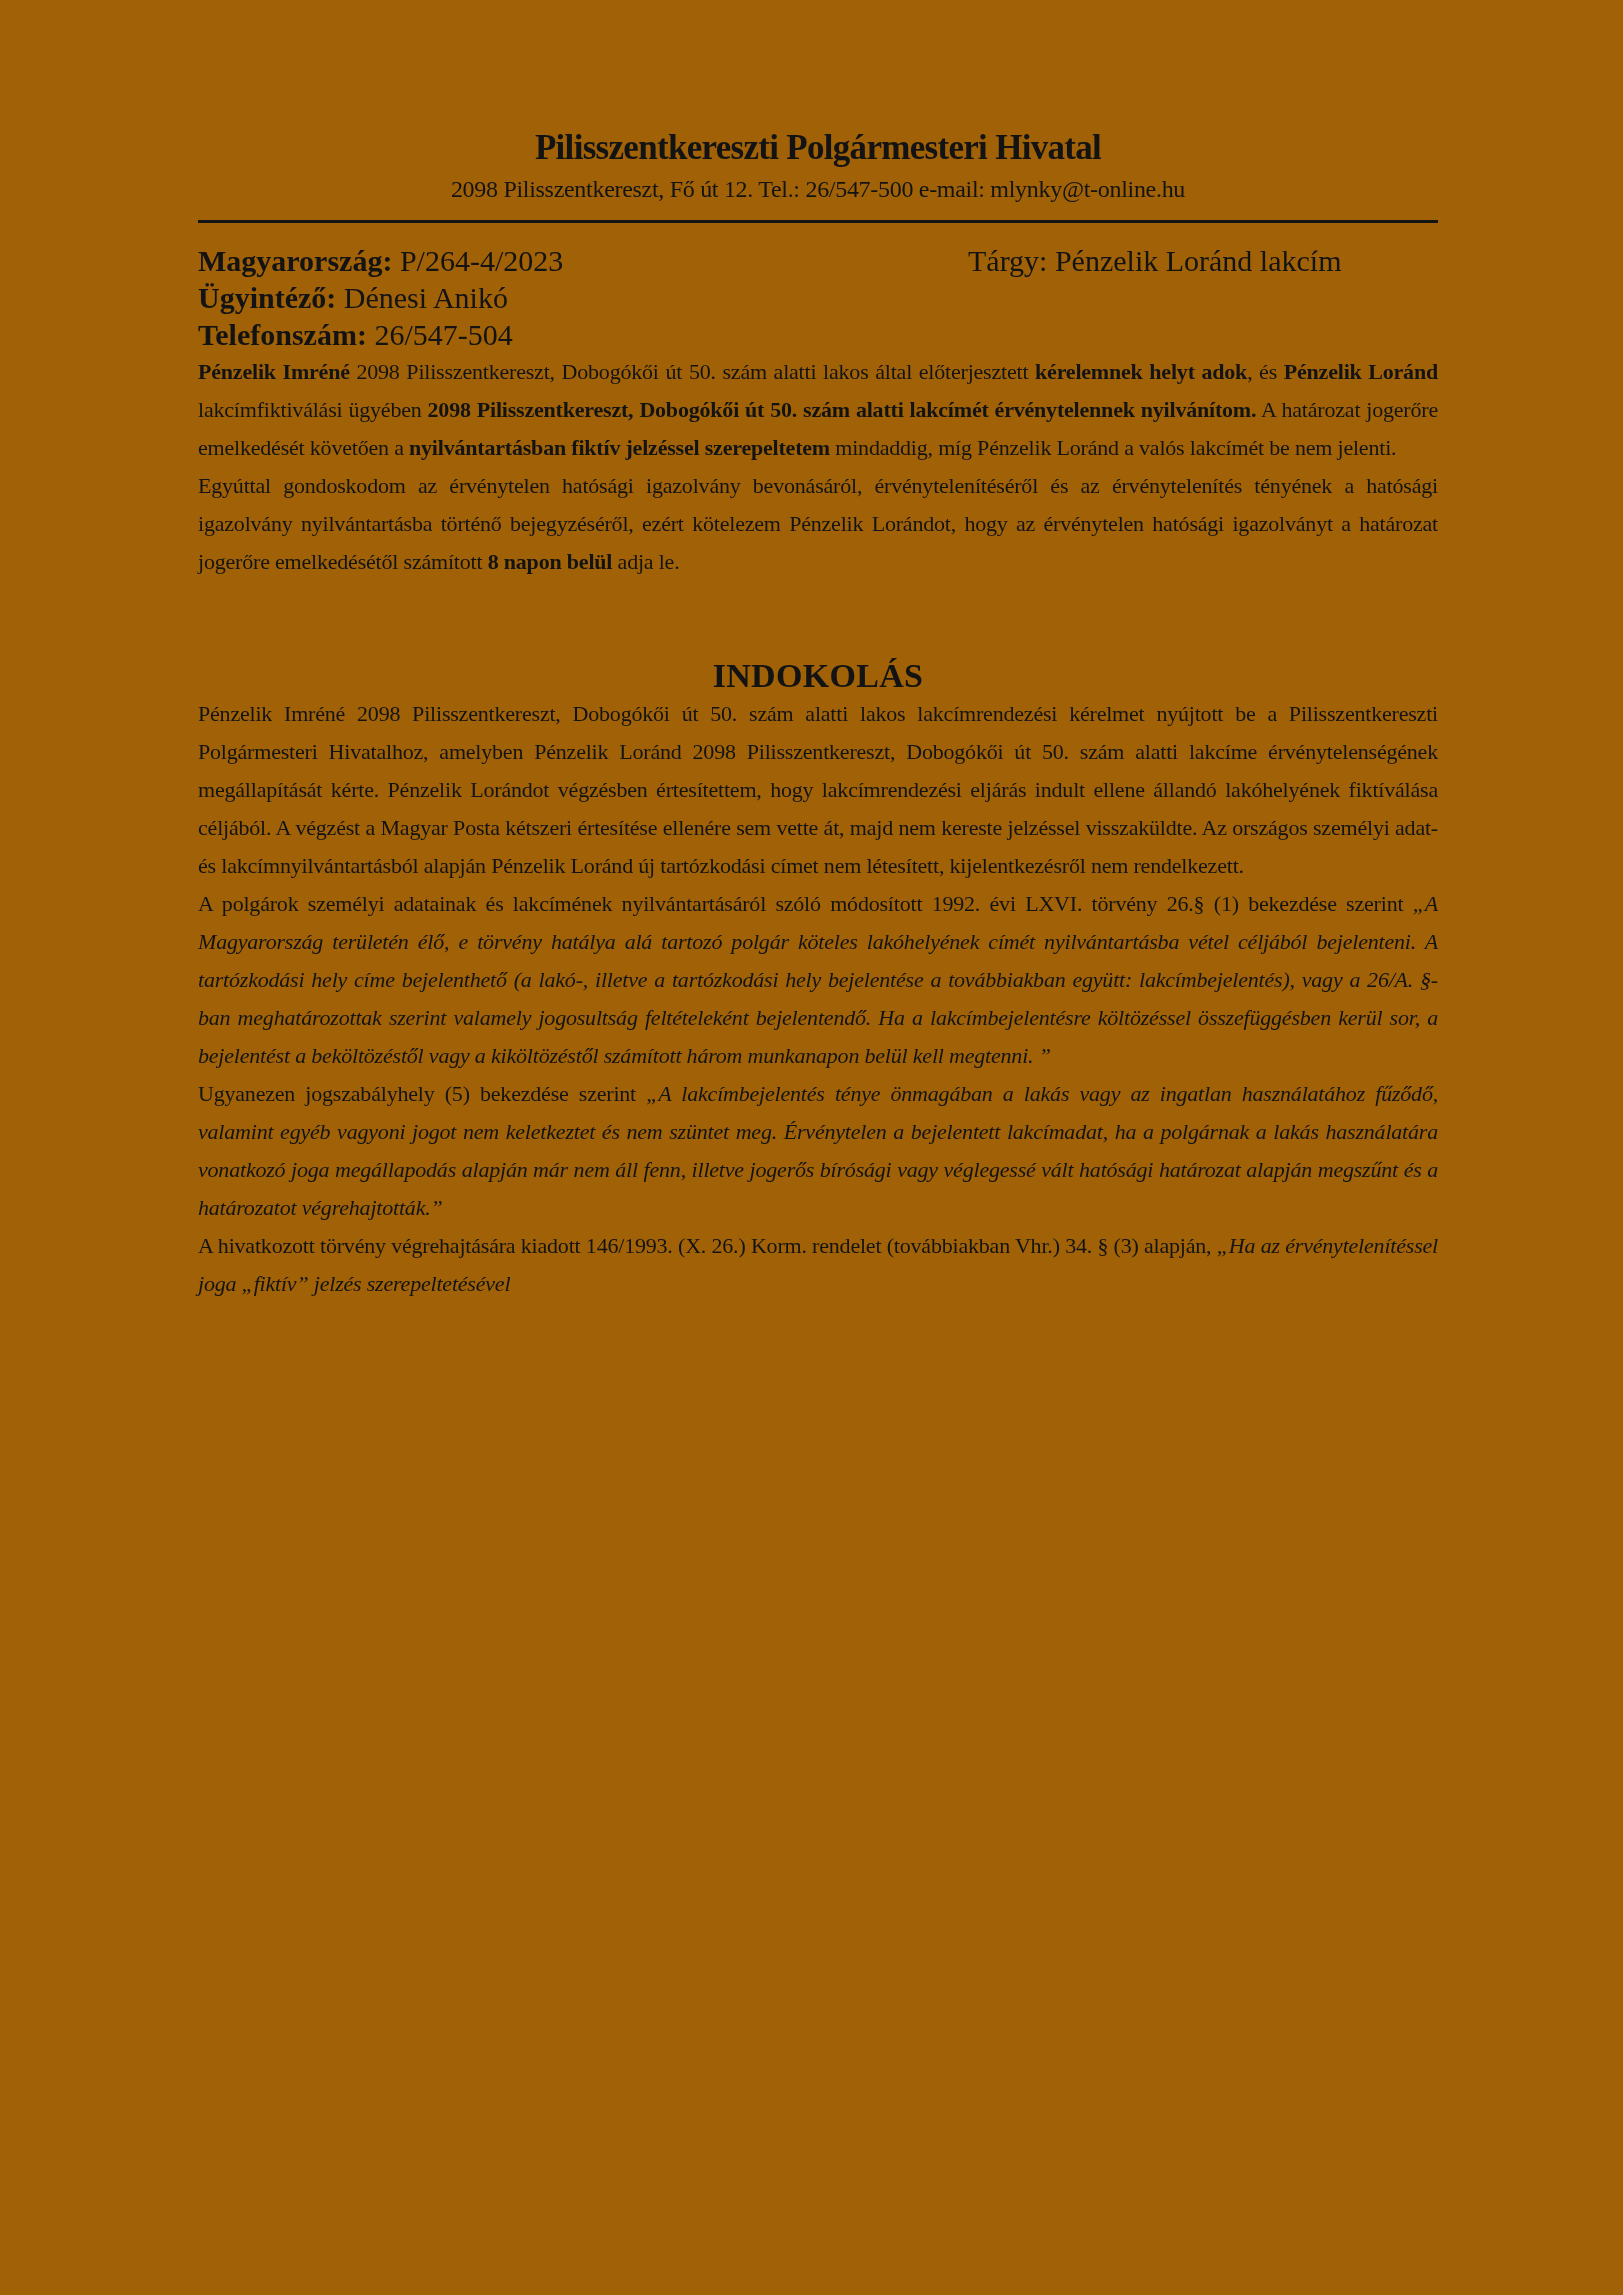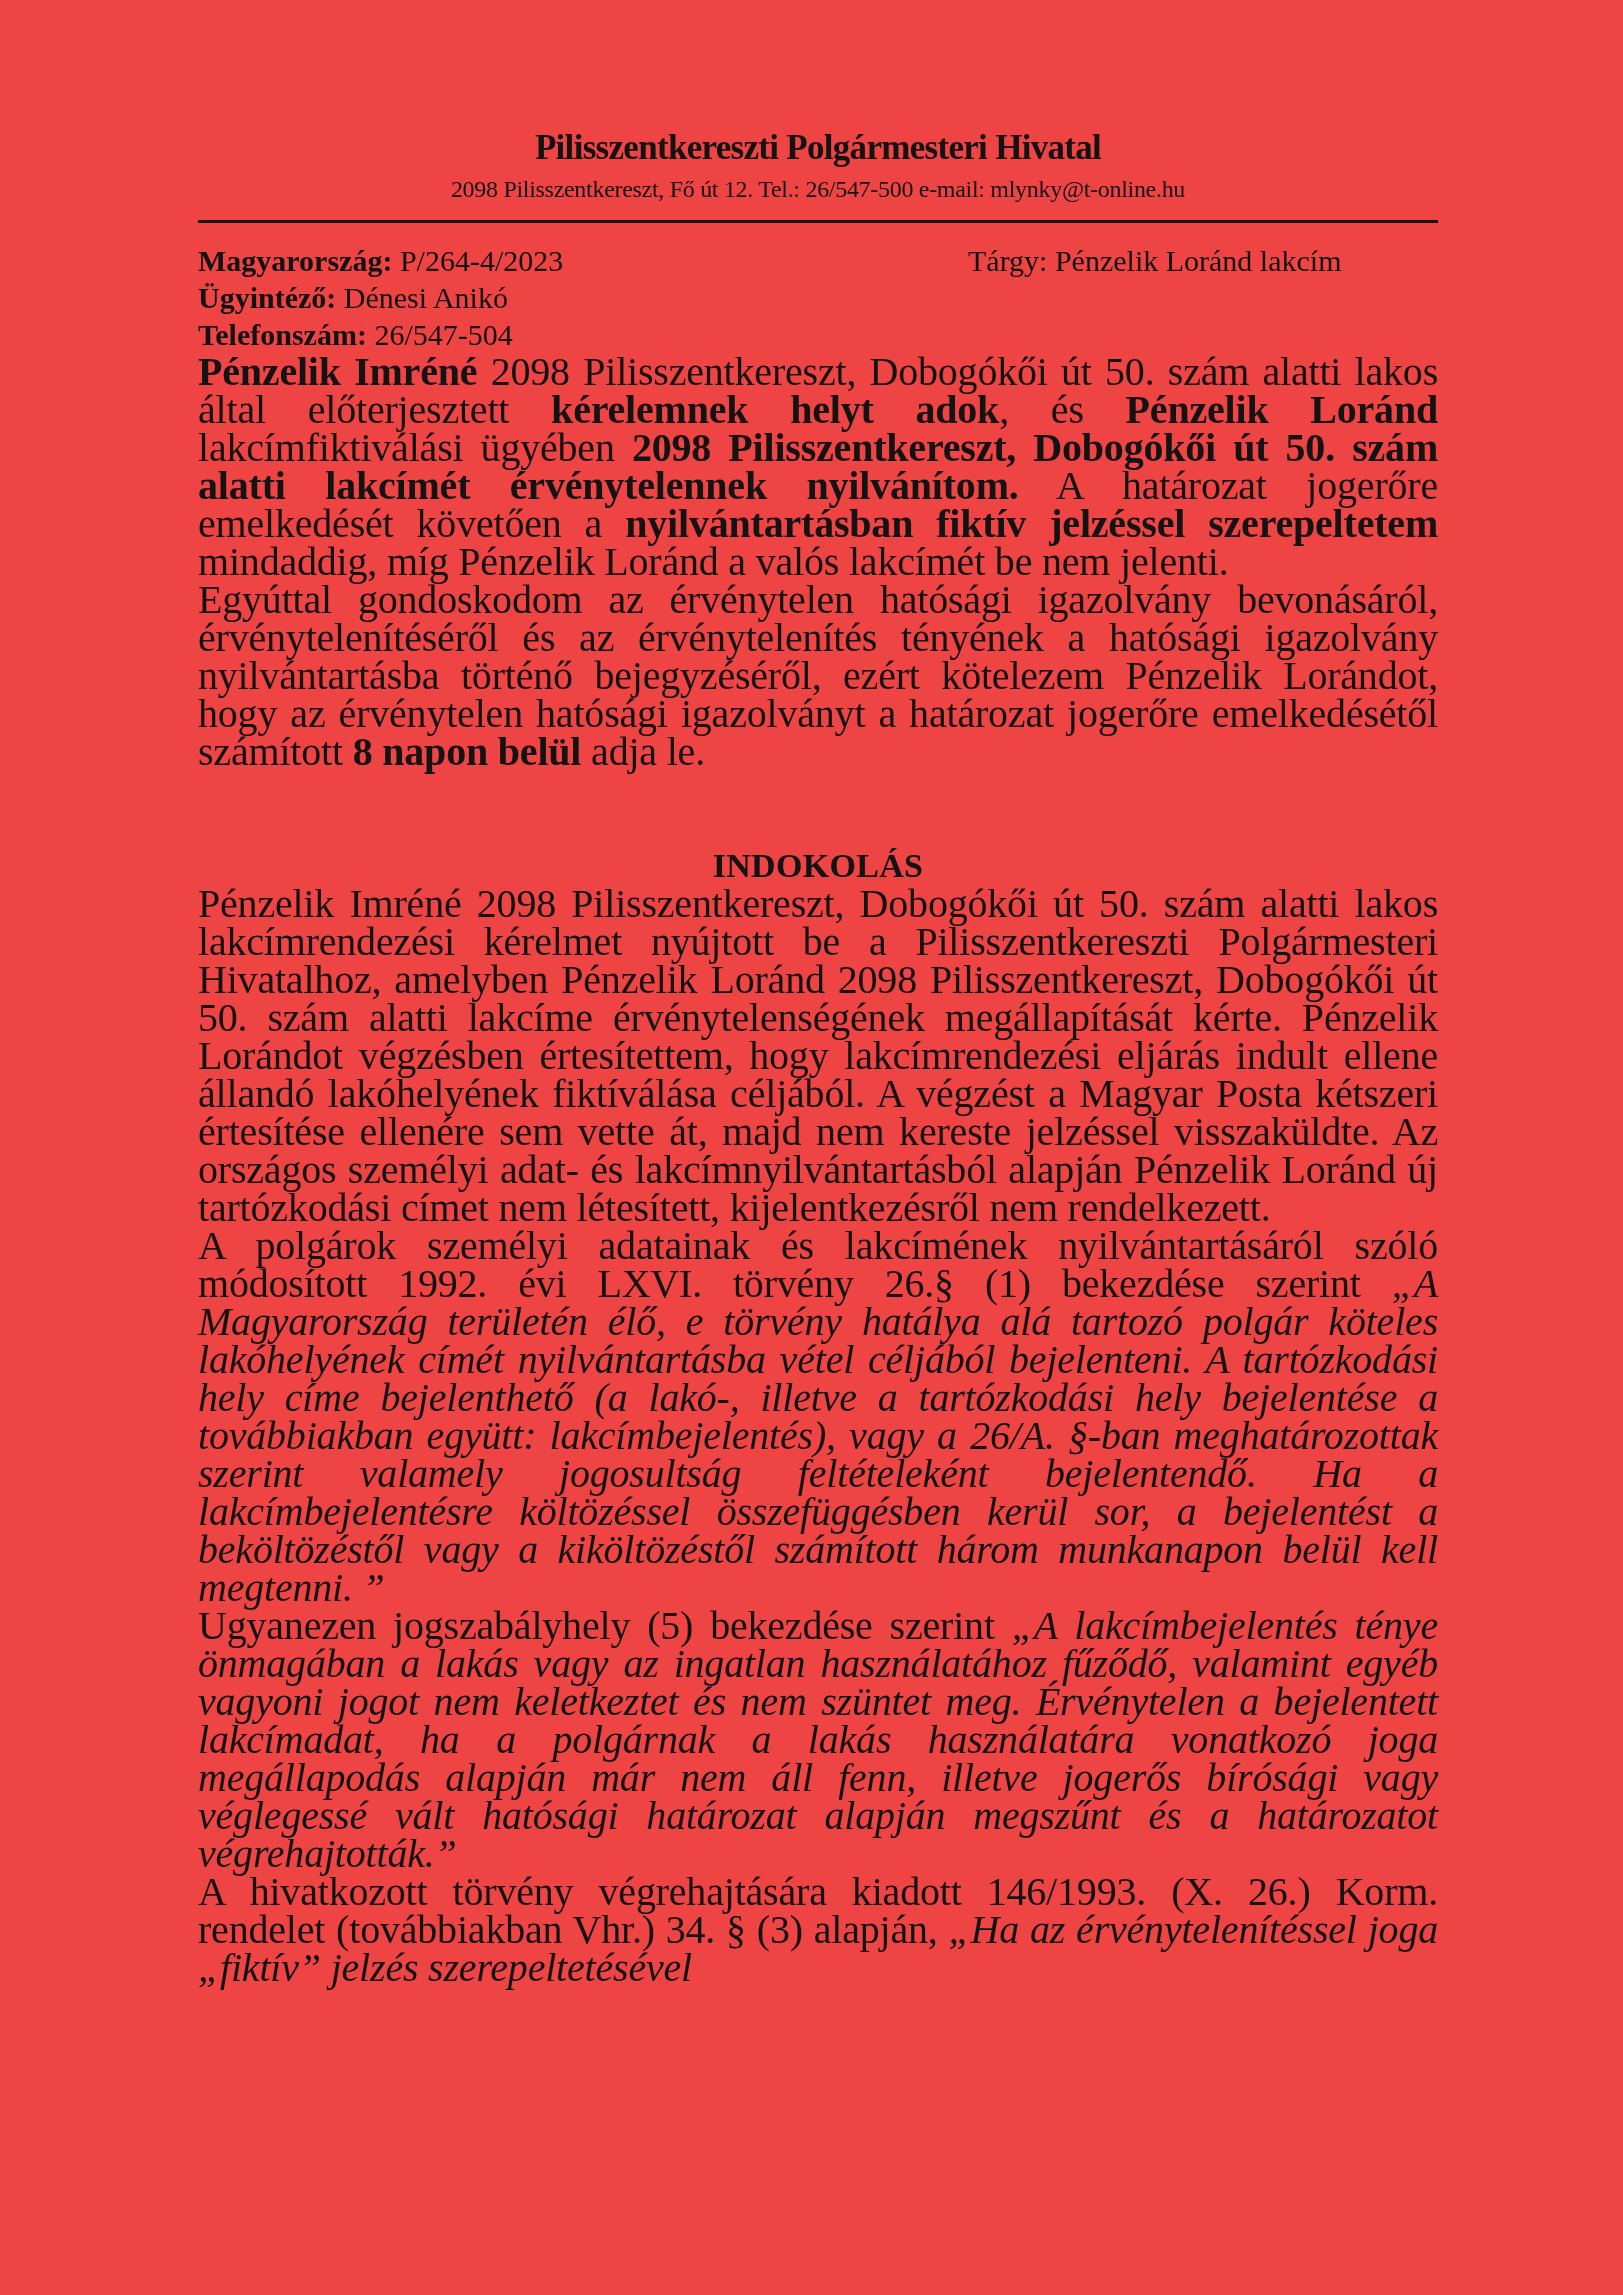--- a/index.html
+++ b/index.html
@@ -4,21 +4,21 @@
 <style>
   html, body {
     margin: 0;
     padding: 0;
     background: #ffffff;
   }
   .page {
     position: relative;
     width: 1623px;
     height: 2295px;
-    background: #ef4444;
+    background: #a16207;
     color: #131313;
     font-family: "Liberation Serif", "DejaVu Serif", serif;
     overflow: hidden;
   }
   .content {
     position: absolute;
     left: 198px;
     top: 0;
     width: 1240px;
   }
@@ -64,21 +64,21 @@
     text-align: center;
     font-size: 34px;
     line-height: 38px;
     font-weight: 700;
     letter-spacing: 0.3px;
   }
   .h-decision { margin-top: 90px; }
   .h-just     { margin-top: 76px; }
   p.body {
     margin: 0;
-    font-size: 40px;
+    font-size: 22px;
     line-height: 38px;
     text-align: justify;
     letter-spacing: -0.2px;
   }
   .p1 { margin-top: 81px; }
   .p2 { margin-top: 38px; }
   .p3 { margin-top: 38px; }
   .p4 { margin-top: 38px; }
   .p5 { margin-top: 76px; }
   .p6 { margin-top: 38px; }

